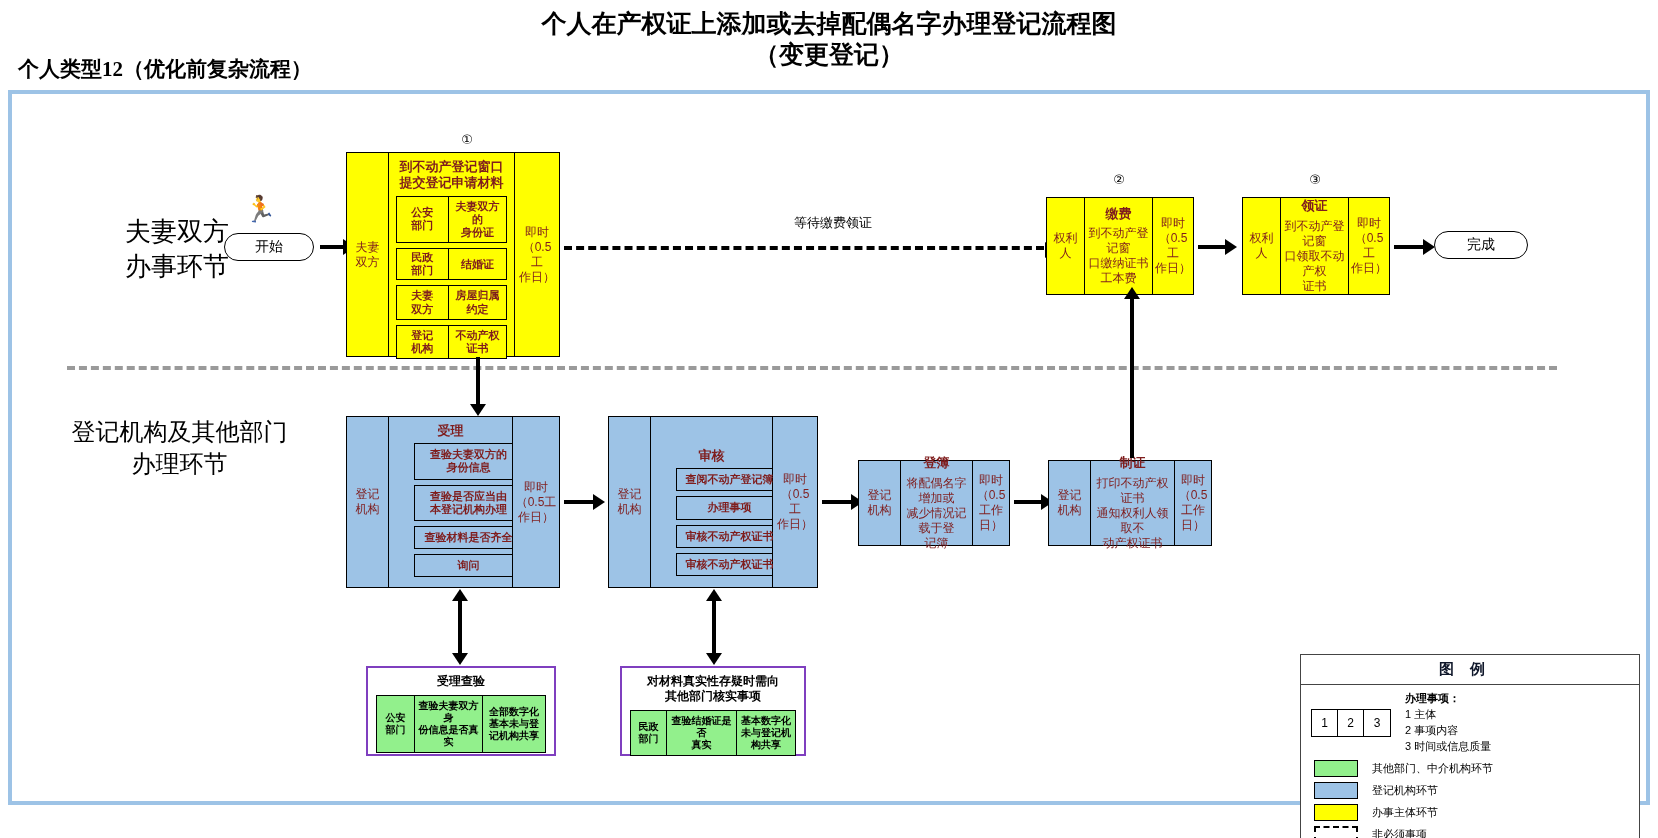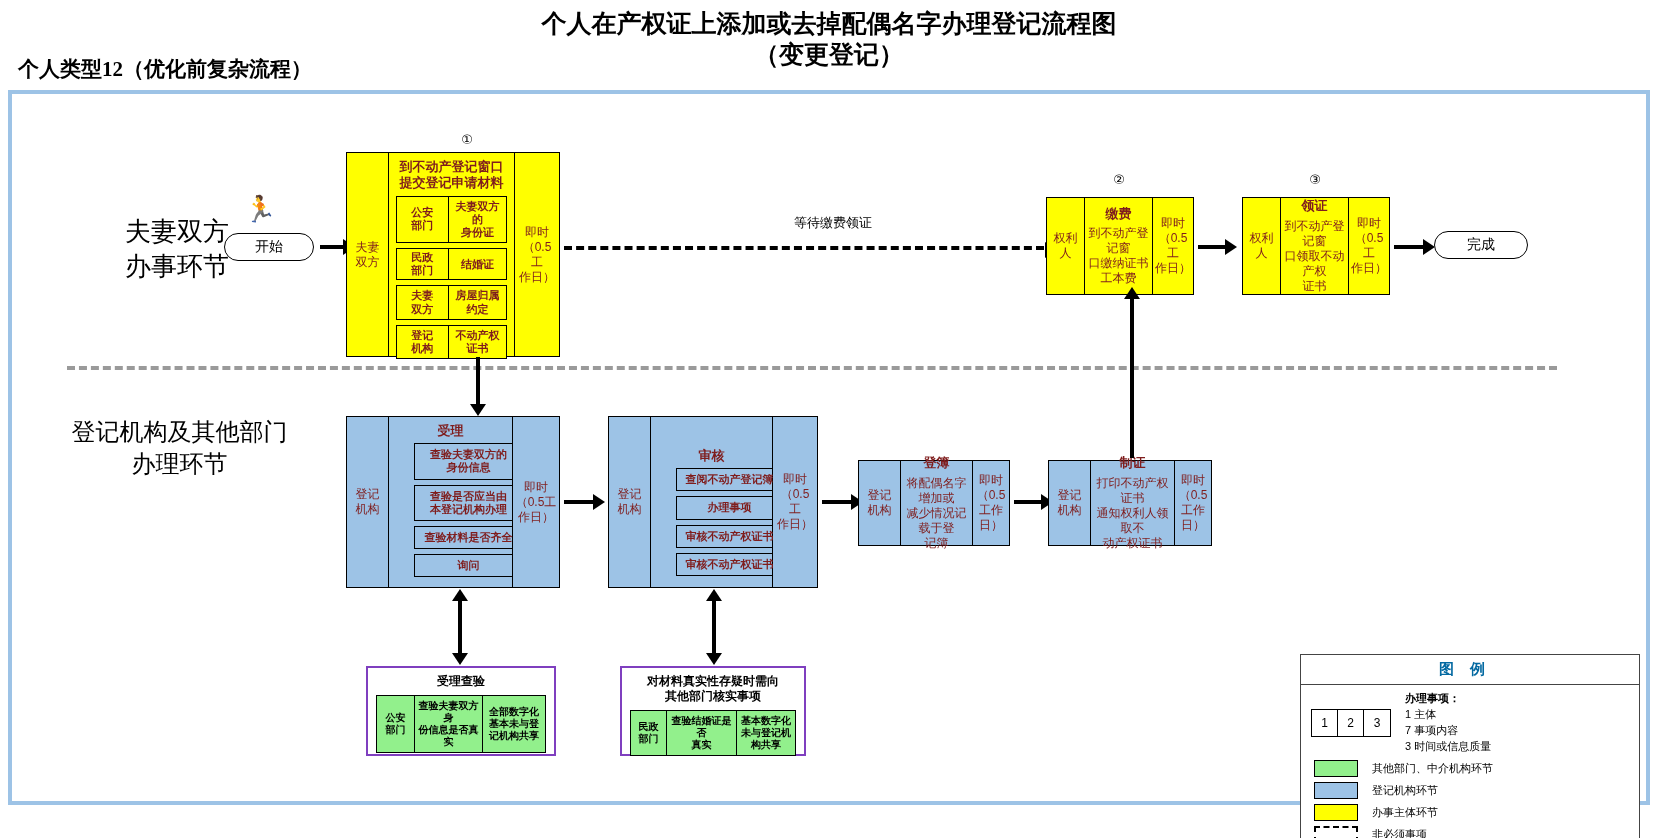--- a/index.html
+++ b/index.html
@@ -145,21 +145,21 @@
   .green-row > div:last-child { border-right:none; }
   
   .legend {
     position:absolute; left:1288px; top:560px; width:340px; height:208px;
     border:1px solid #444; background:#fff;
   }
   .legend-head {
     height:30px; border-bottom:1px solid #444;
     display:flex; align-items:center; justify-content:center;
     font-size:15px; font-weight:bold; letter-spacing:16px;
-    color:#0369a1; font-family:"Liberation Serif","DejaVu Serif",serif;
+    color:#0f172a; font-family:"Liberation Serif","DejaVu Serif",serif;
   }
   .legend-body { padding:6px 10px; }
   .legend-row { display:flex; align-items:center; margin-bottom:5px; }
   .lg-123 { display:flex; border:1px solid #000; margin-right:14px; }
   .lg-123 span {
     width:26px; height:26px; border-right:1px solid #000;
     display:flex; align-items:center; justify-content:center;
     font-size:12px; color:#000;
   }
   .lg-123 span:last-child { border-right:none; }
@@ -371,21 +371,21 @@
     <div class="legend-body">
       <div class="legend-row">
         <div class="lg-123">
           <span>1</span>
           <span>2</span>
           <span>3</span>
         </div>
         <div class="lg-text">
           <b>办理事项：</b><br>
           <span>1 主体</span><br>
-          <span>7 事项内容</span><br>
+          <span>2 事项内容</span><br>
           <span>3 时间或信息质量</span>
         </div>
       </div>
       <div class="legend-row">
         <div class="sw" style="background:#92f08c;"></div>
         <div class="lg-label">其他部门、中介机构环节</div>
       </div>
       <div class="legend-row">
         <div class="sw" style="background:#9dc3e6;"></div>
         <div class="lg-label">登记机构环节</div>

